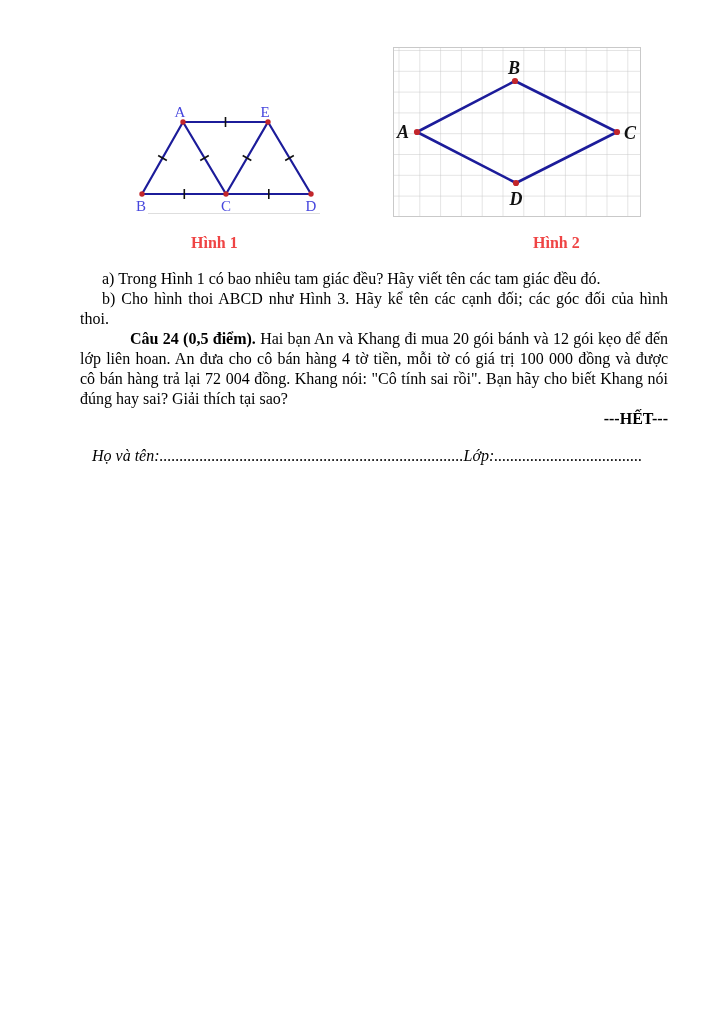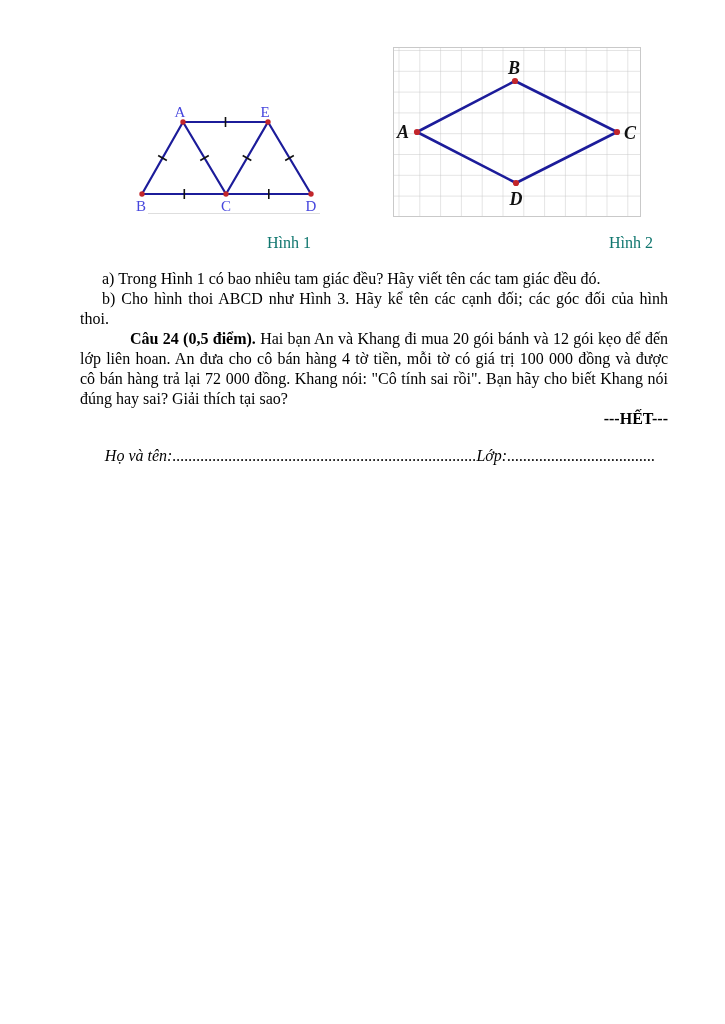--- a/index.html
+++ b/index.html
@@ -5,38 +5,38 @@
   * { margin:0; padding:0; box-sizing:border-box; }
   body { background:#fff; }
   .page {
     position:relative; width:725px; height:1024px; background:#ffffff;
     font-family:"Liberation Serif", serif; color:#000; overflow:hidden;
   }
   .fig { position:absolute; }
   #fig1 { left:130px; top:75px; width:192px; height:142px; }
   #fig2 { left:393px; top:47px; width:248px; height:170px; }
   .caption {
-    position:absolute; width:120px; text-align:right;
-    font-size:16px; color:#0f766e;
+    position:absolute; width:120px; text-align:left;
+    font-size:16px; color:#ef4444;font-weight:bold;
   }
   #cap1 { left:191px; top:234px; }
   #cap2 { left:533px; top:234px; }
   .textcol {
     position:absolute; left:80px; top:269px; width:588px;
     font-size:16px; line-height:20px; color:#000000;
   }
   .tline { width:100%; }
   .jline { text-align:justify; text-align-last:justify; }
   .ind-ab { padding-left:22px; }
   .ind-c24 { padding-left:50px; }
   .het { text-align:right; font-weight:bold; }
   .footer {
     position:absolute; left:80px; top:447px; width:588px;
     font-size:16px; font-style:italic; padding-left:12px;
-    white-space:nowrap; overflow:hidden;text-align:center;
+    white-space:nowrap; overflow:hidden;
   }
   svg text { font-family:"Liberation Serif", serif; }
   .flabel1 { fill:#4646dd; font-size:15px; }
   .flabel2 { fill:#111; font-size:18px; font-weight:bold; font-style:italic; }
 </style>
 </head>
 <body>
 
 <div class="page">
 
@@ -104,20 +104,20 @@
 
   <div class="caption" id="cap1">Hình 1</div>
   <div class="caption" id="cap2">Hình 2</div>
 
   <div class="textcol">
     <div class="tline ind-ab">a) Trong Hình 1 có bao nhiêu tam giác đều? Hãy viết tên các tam giác đều đó.</div>
     <div class="tline jline ind-ab">b) Cho hình thoi ABCD như Hình 3. Hãy kể tên các cạnh đối; các góc đối của hình</div>
     <div class="tline">thoi.</div>
     <div class="tline jline ind-c24"><b>Câu 24 (0,5 điểm).</b><span> Hai bạn An và Khang đi mua 20 gói bánh và 12 gói kẹo để đến</span></div>
     <div class="tline jline">lớp liên hoan. An đưa cho cô bán hàng 4 tờ tiền, mỗi tờ có giá trị 100 000 đồng và được</div>
-    <div class="tline jline">cô bán hàng trả lại 72 000 đồng. Khang nói: "Cô tính sai rồi". Bạn hãy cho biết Khang nói</div>
+    <div class="tline jline">cô bán hàng trả lại 72 004 đồng. Khang nói: "Cô tính sai rồi". Bạn hãy cho biết Khang nói</div>
     <div class="tline">đúng hay sai? Giải thích tại sao?</div>
     <div class="tline het">---HẾT---</div>
   </div>
 
   <div class="footer"><span>Họ và tên:</span><span>............................................................................</span><span>Lớp:</span><span>.....................................</span></div>
 
 </div>
 
 </body></html>

